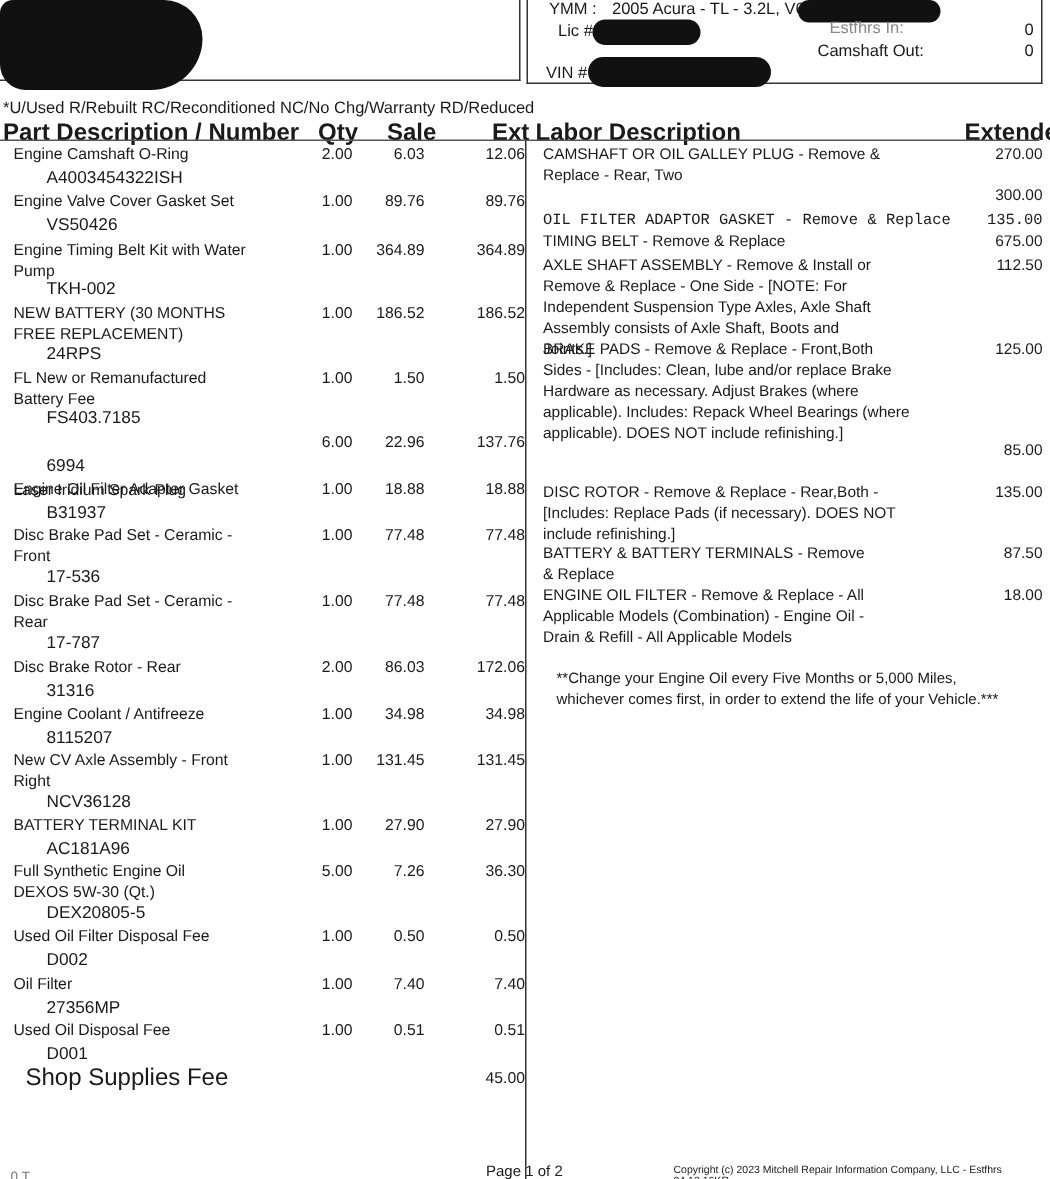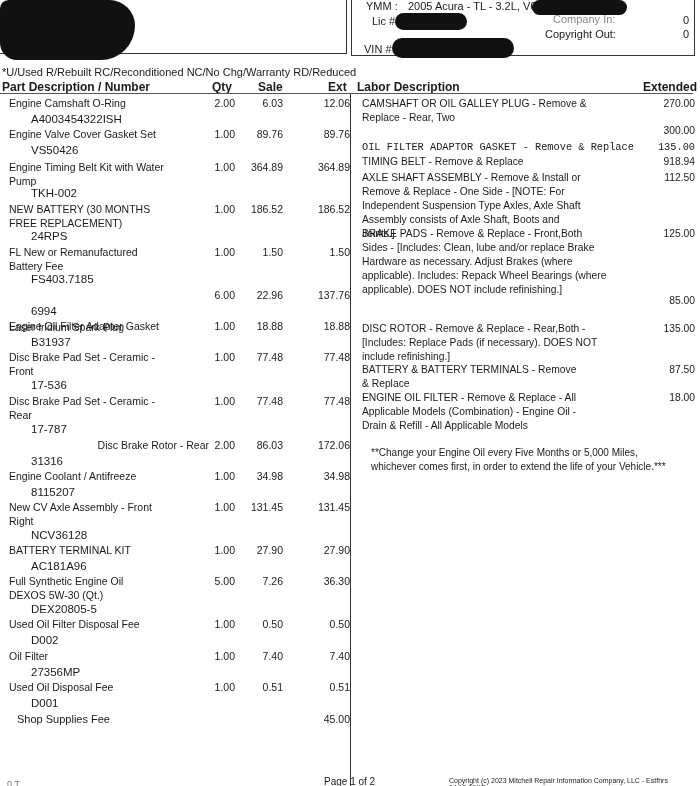--- a/index.html
+++ b/index.html
@@ -4,21 +4,21 @@
 <style>
   html, body { margin:0; padding:0; background:#fff; }
   body { width:700px; height:786px; position:relative; overflow:hidden;
          font-family:"Liberation Sans", sans-serif; color:#1a1a1a; }
   .abs { position:absolute; }
   .box-left { left:-2px; top:-2px; width:348px; height:55px; border-right:1px solid #333; border-bottom:1px solid #333; }
   .box-right { left:351px; top:-2px; width:342px; height:57px; border:1px solid #333; border-top:none; }
   .redact { background:#111; border-radius:20px; }
   .hdr-text { font-size:11px; }
   .legend { left:2px; top:66px; font-size:11px; white-space:nowrap; }
-  .colhdr { font-size:12px; font-weight:bold; }
+  .colhdr { font-size:16px; font-weight:bold; }
   .hline { height:1px; background:#555; }
   .vline { width:1px; background:#333; }
   .part { position:absolute; left:0; width:350px; font-size:10.5px; line-height:14px; }
   .part .desc { position:absolute; left:9px; width:160px; }
   .part .num { position:absolute; left:31px; font-size:11.5px; }
   .part .qty { position:absolute; left:200px; width:35px; text-align:right; }
   .part .sale { position:absolute; left:245px; width:38px; text-align:right; }
   .part .ext { position:absolute; left:300px; width:50px; text-align:right; }
   .labor { position:absolute; left:362px; width:336px; font-size:10.3px; line-height:14px; }
   .labor .ldesc { width:260px; }
@@ -31,23 +31,23 @@
 
 <div class="abs box-left"></div>
 <div class="abs redact" style="left:0;top:0;width:135px;height:60px;border-radius:10px 30px 40px 20px;"></div>
 
 <div class="abs box-right"></div>
 <span class="abs hdr-text" style="left:366px;top:0px;">YMM :</span>
 <span class="abs hdr-text" style="left:408px;top:0px;">2005 Acura - TL - 3.2L, V6</span>
 <div class="abs redact" style="left:532px;top:0;width:95px;height:15px;"></div>
 <span class="abs hdr-text" style="left:372px;top:15px;">Lic #</span>
 <div class="abs redact" style="left:395px;top:13px;width:72px;height:17px;"></div>
-<span class="abs hdr-text" style="left:553px;top:13px;color:#888;">Company In:</span>
+<span class="abs hdr-text" style="left:553px;top:13px;color:#888;">Estfhrs In:</span>
 <span class="abs hdr-text" style="left:683px;top:14px;">0</span>
-<span class="abs hdr-text" style="left:545px;top:28px;">Copyright Out:</span>
+<span class="abs hdr-text" style="left:545px;top:28px;">Camshaft Out:</span>
 <span class="abs hdr-text" style="left:683px;top:28px;">0</span>
 <span class="abs hdr-text" style="left:364px;top:43px;">VIN #</span>
 <div class="abs redact" style="left:392px;top:38px;width:122px;height:20px;"></div>
 
 <div class="abs legend">*U/Used   R/Rebuilt   RC/Reconditioned   NC/No Chg/Warranty   RD/Reduced</div>
 
 <span class="abs colhdr" style="left:2px;top:80px;">Part Description / Number</span>
 <span class="abs colhdr" style="left:212px;top:80px;">Qty</span>
 <span class="abs colhdr" style="left:258px;top:80px;">Sale</span>
 <span class="abs colhdr" style="left:328px;top:80px;">Ext</span>
@@ -114,21 +114,21 @@
   <div class="num" style="top:28px;">17-536</div>
 </div>
 <div class="part" style="top:394px;">
   <div class="desc" style="width:150px;">Disc Brake Pad Set - Ceramic - Rear</div>
   <div class="qty">1.00</div>
   <div class="sale">77.48</div>
   <div class="ext">77.48</div>
   <div class="num" style="top:28px;">17-787</div>
 </div>
 <div class="part" style="top:438px;">
-  <div class="desc" style="width:200px;text-align:right;">Disc Brake Rotor - Rear</div>
+  <div class="desc" style="width:200px;">Disc Brake Rotor - Rear</div>
   <div class="qty">2.00</div>
   <div class="sale">86.03</div>
   <div class="ext">172.06</div>
   <div class="num" style="top:16px;">31316</div>
 </div>
 <div class="part" style="top:469px;">
   <div class="desc" style="width:200px;">Engine Coolant / Antifreeze</div>
   <div class="qty">1.00</div>
   <div class="sale">34.98</div>
   <div class="ext">34.98</div>
@@ -170,38 +170,38 @@
   <div class="num" style="top:16px;">27356MP</div>
 </div>
 <div class="part" style="top:680px;">
   <div class="desc" style="width:200px;">Used Oil Disposal Fee</div>
   <div class="qty">1.00</div>
   <div class="sale">0.51</div>
   <div class="ext">0.51</div>
   <div class="num" style="top:16px;">D001</div>
 </div>
 <div class="part" style="top:712px;">
-  <div class="desc" style="left:17px;font-size:11px;width:200px;">Shop Supplies Fee</div>
+  <div class="desc" style="left:17px;font-size:16px;width:200px;">Shop Supplies Fee</div>
   <div class="ext">45.00</div>
 </div>
 
 <div class="labor" style="top:97px;">
   <div class="ldesc" style="width:230px;">CAMSHAFT OR OIL GALLEY PLUG - Remove &amp; Replace - Rear, Two</div>
   <div class="lamt">270.00</div>
 </div>
 <div class="labor" style="top:124px;">
   <div class="lamt">300.00</div>
 </div>
 <div class="labor" style="top:140px;font-family:Liberation Mono, monospace;">
   <div class="ldesc" style="width:280px;">OIL FILTER ADAPTOR GASKET - Remove &amp; Replace</div>
   <div class="lamt">135.00</div>
 </div>
 <div class="labor" style="top:155px;">
   <div class="ldesc" style="width:280px;">TIMING BELT - Remove &amp; Replace</div>
-  <div class="lamt">918.94</div>
+  <div class="lamt">675.00</div>
 </div>
 <div class="labor" style="top:171px;">
   <div class="ldesc" style="width:225px;">AXLE SHAFT ASSEMBLY - Remove &amp; Install or Remove &amp; Replace - One Side - [NOTE: For Independent Suspension Type Axles, Axle Shaft Assembly consists of Axle Shaft, Boots and Joints.]</div>
   <div class="lamt">112.50</div>
 </div>
 <div class="labor" style="top:227px;">
   <div class="ldesc" style="width:245px;">BRAKE PADS - Remove &amp; Replace - Front,Both Sides - [Includes: Clean, lube and/or replace Brake Hardware as necessary. Adjust Brakes (where applicable). Includes: Repack Wheel Bearings  (where applicable). DOES NOT include refinishing.]</div>
   <div class="lamt">125.00</div>
 </div>
 <div class="labor" style="top:294px;">

